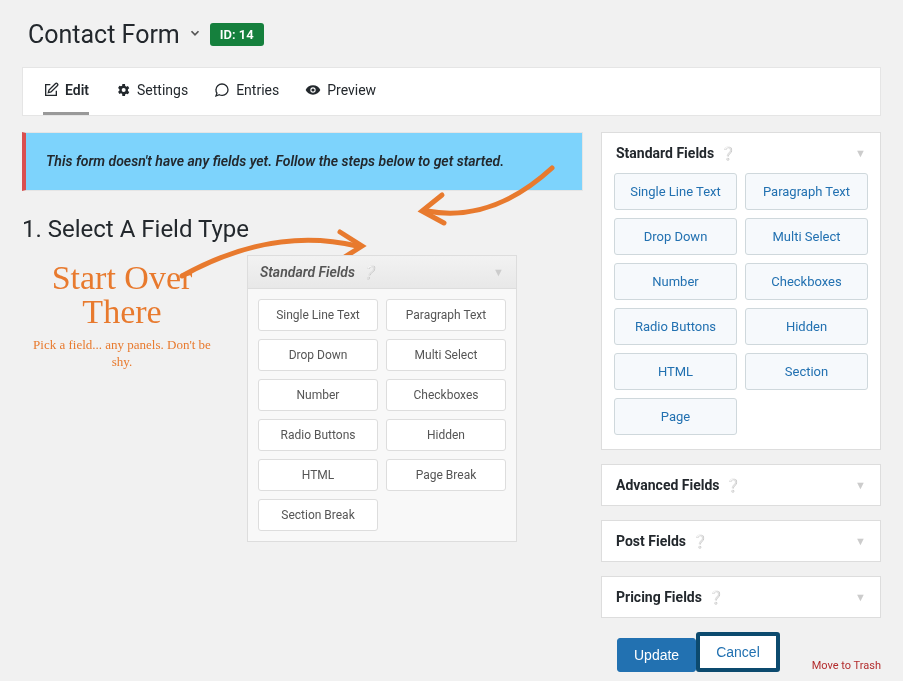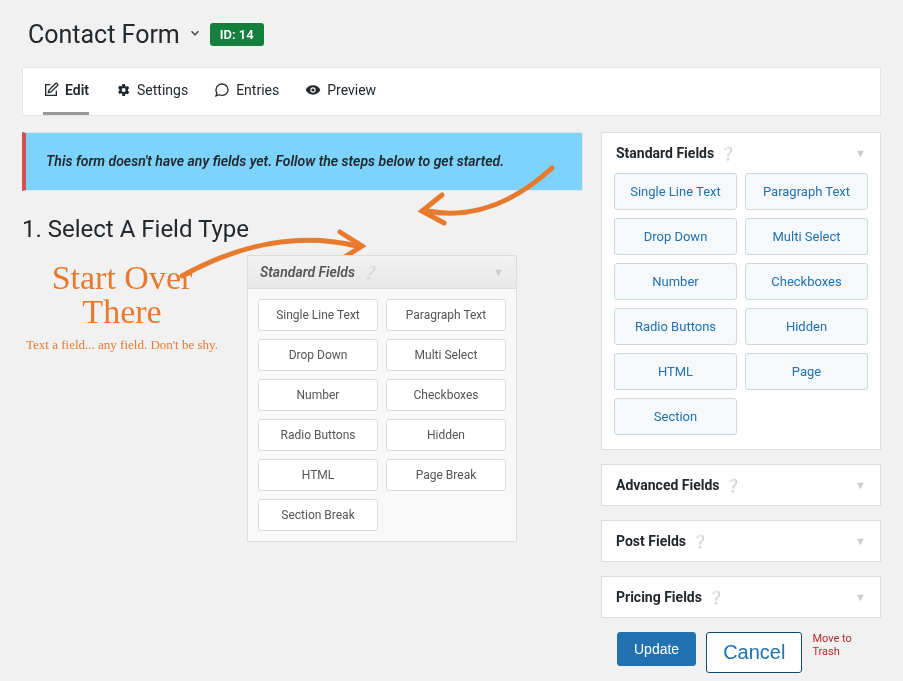--- a/index.html
+++ b/index.html
@@ -35,23 +35,23 @@
     .preview-panel-title { font-weight: 600; font-size: 14px; color: #555; font-style: italic; display: flex; align-items: center; gap: 6px; }
     .preview-fields { padding: 10px; display: grid; grid-template-columns: 1fr 1fr; gap: 8px; }
     .preview-field-btn { background: #fff; border: 1px solid #ddd; padding: 8px 4px; font-size: 12px; color: #555; text-align: center; cursor: pointer; border-radius: 3px; }
     
     .right-panel { background: #fff; border: 1px solid #ddd; margin-bottom: 14px; }
     .right-panel-header { padding: 12px 14px; display: flex; align-items: center; justify-content: space-between; cursor: pointer; }
     .right-panel-title { font-weight: 700; font-size: 14px; color: #23282d; display: flex; align-items: center; gap: 6px; }
     .right-fields { padding: 0 12px 14px; display: grid; grid-template-columns: 1fr 1fr; gap: 8px; }
     .right-field-btn { background: #f6f9fc; border: 1px solid #cfd8dc; padding: 10px 4px; font-size: 13px; color: #2271b1; text-align: center; cursor: pointer; border-radius: 3px; }
     
-    .bottom-actions { display: flex; align-items: flex-start; gap: 10px; margin-top: 12px; padding-left: 16px; }
+    .bottom-actions { display: flex; align-items: flex-end; margin-top: 12px; padding-left: 16px; }
     .btn-primary { background: #2271b1; border: 1px solid #2271b1; color: #fff; font-size: 14px; padding: 8px 16px; cursor: pointer; border-radius: 3px; }
-    .btn-secondary { background: #fff; border: 1px solid #0c4a6e; color: #2271b1; font-size: 20px; padding: 8px 16px; cursor: pointer; border-radius: 3px; }
+    .btn-secondary { background: #fff; border: 4px solid #0c4a6e; color: #2271b1; font-size: 14px; padding: 8px 16px; cursor: pointer; border-radius: 3px; }
     .trash-link { margin-left: auto; color: #b32d2e; font-size: 11px; cursor: pointer; }
     
     .help-icon { color: #bbb; font-size: 13px; }
     .dropdown-arrow { color: #ccc; font-size: 11px; }
     
     .arrow-svg { position: absolute; pointer-events: none; }
   </style>
 </head>
 <body>
 
@@ -112,21 +112,21 @@
     </div>
 
     <h2 class="section-heading">1. Select A Field Type</h2>
 
     <div class="handwriting-area">
       <svg class="arrow-svg" style="left:150px; top:-35px;" width="200" height="60" viewBox="0 0 200 60" fill="none" stroke="#e87a2e" stroke-width="5" stroke-linecap="round">
           <path d="M 10 50 Q 100 0 185 20"></path>
           <path d="M 168 6 L 190 20 L 168 34" fill="none"></path>
         </svg>
       <div class="handwriting-text hw-big">Start Over There</div>
-      <div class="handwriting-text hw-small">Text a field... any field. Don't be shy.</div>
+      <div class="handwriting-text hw-small">Pick a field... any panels. Don't be shy.</div>
 
       <div class="preview-panel">
         <div class="preview-panel-header">
           <span class="preview-panel-title">
             <span>Standard Fields</span>
             <span class="help-icon">❔</span>
           </span>
           <span class="dropdown-arrow">▼</span>
         </div>
         <div class="preview-fields" id="preview-grid">
@@ -158,22 +158,22 @@
       <div class="right-fields" id="standard-grid">
           <div class="right-field-btn">Single Line Text</div>
           <div class="right-field-btn">Paragraph Text</div>
           <div class="right-field-btn">Drop Down</div>
           <div class="right-field-btn">Multi Select</div>
           <div class="right-field-btn">Number</div>
           <div class="right-field-btn">Checkboxes</div>
           <div class="right-field-btn">Radio Buttons</div>
           <div class="right-field-btn">Hidden</div>
           <div class="right-field-btn">HTML</div>
+          <div class="right-field-btn">Section</div>
           <div class="right-field-btn">Page</div>
-          <div class="right-field-btn">Section</div>
         </div>
     </div>
 
     <div class="right-panel">
       <div class="right-panel-header">
         <span class="right-panel-title">
           <span>Advanced Fields</span>
           <span class="help-icon">❔</span>
         </span>
         <span class="dropdown-arrow">▼</span>

